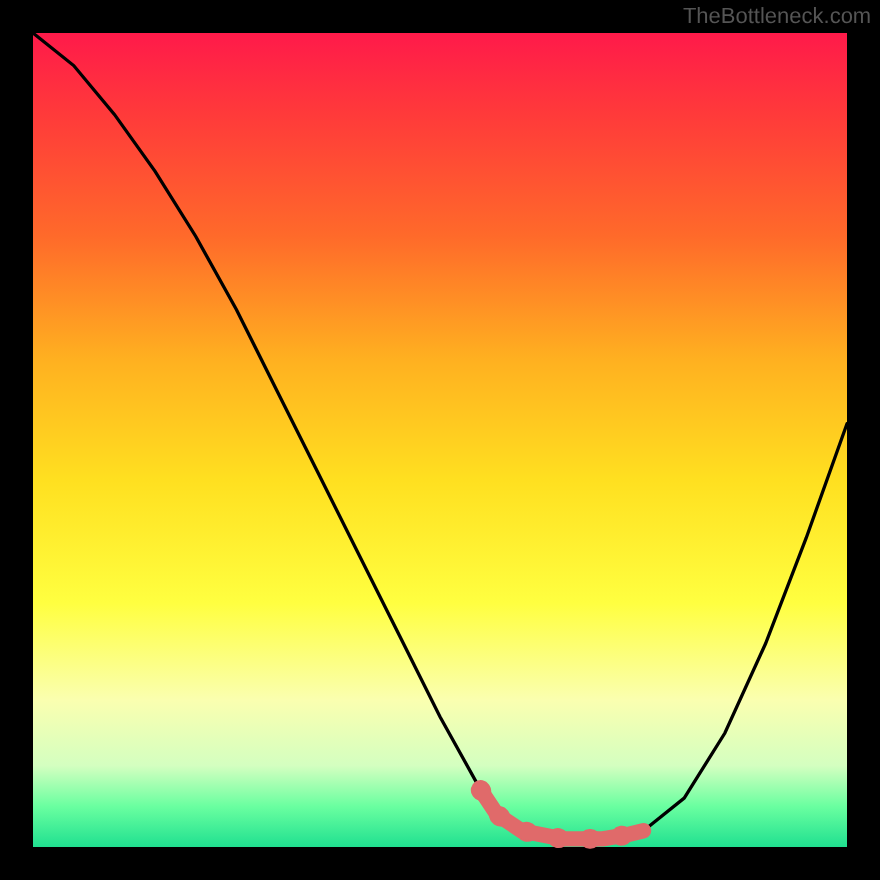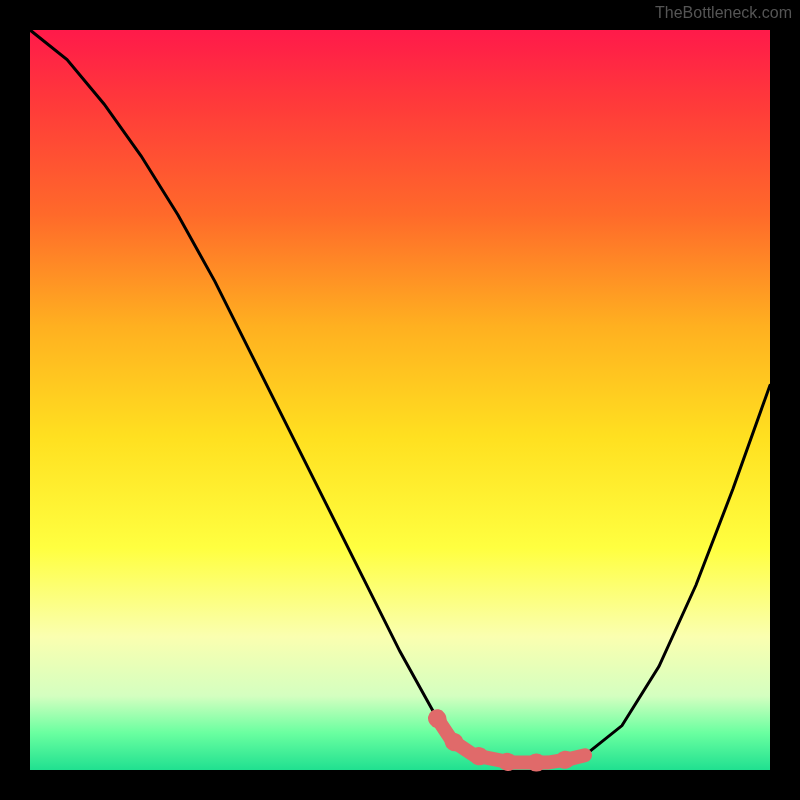--- a/index.html
+++ b/index.html
@@ -9,21 +9,21 @@
     background: #000;
     position: relative;
     overflow: hidden;
     font-family: Arial, sans-serif;
   }
   .watermark {
     position: absolute;
     top: 4px;
     right: 8px;
     color: #555;
-    font-size: 16px;
+    font-size: 20px;
     font-weight: 500;
     z-index: 10;
   }
   .plot-area {
     position: absolute;
     left: 30px;
     top: 30px;
     width: 740px;
     height: 740px;
     background: linear-gradient(to bottom,

